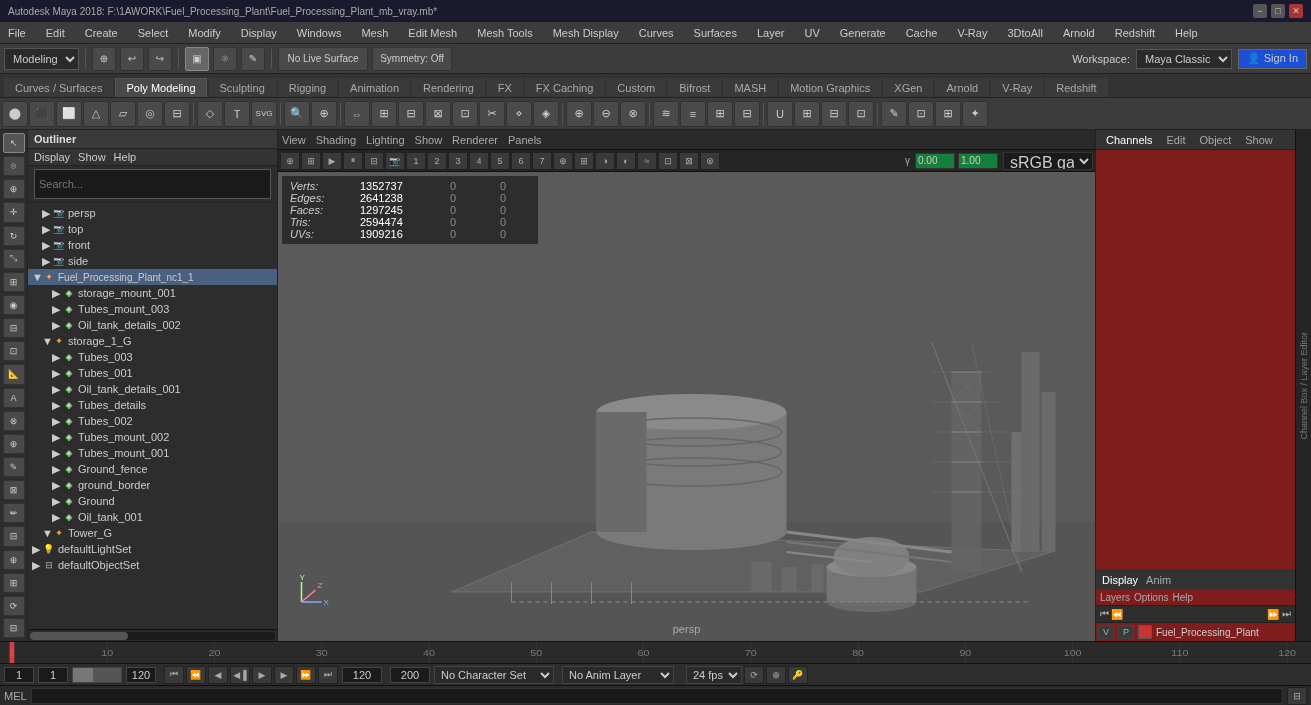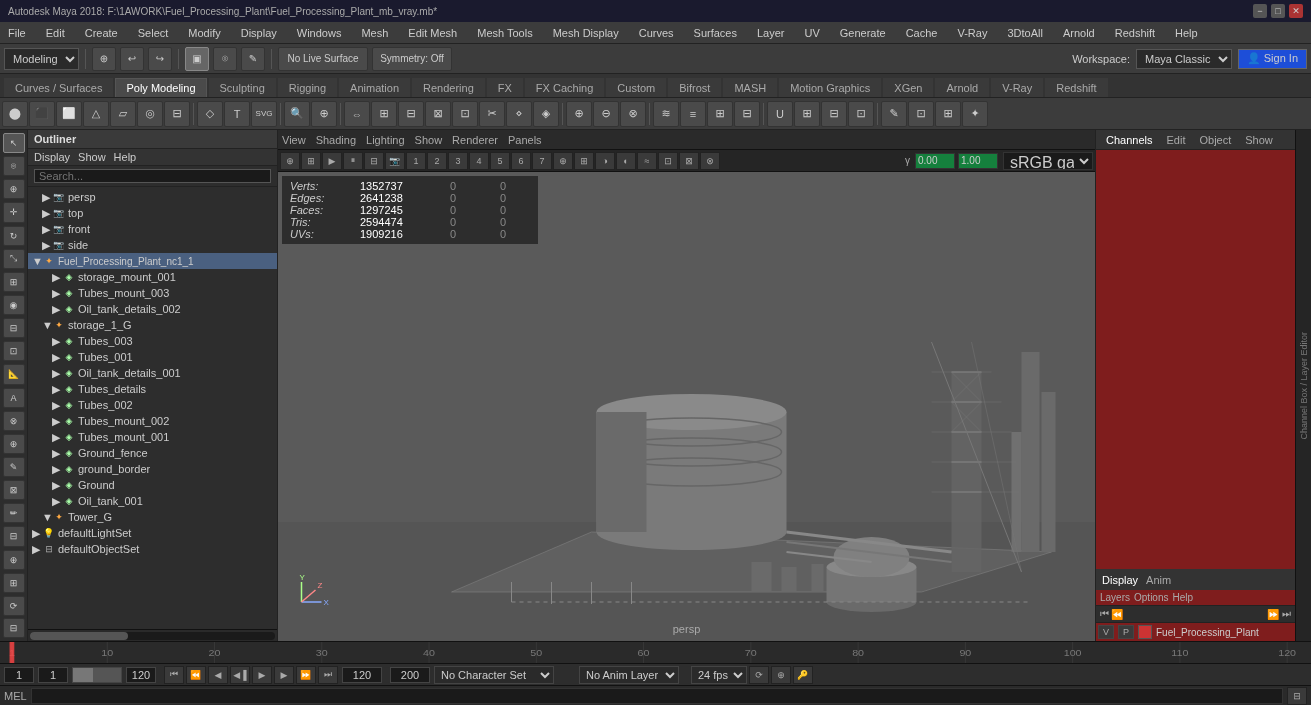--- a/index.html
+++ b/index.html
@@ -54,21 +54,21 @@
       width: 250px; background: #2d2d2d; border-right: 1px solid #222; display: flex; flex-direction: column; overflow: hidden;
     }
 
     #outliner-header {
       background: #3a3a3a; padding: 3px 6px; font-size: 11px; font-weight: bold; color: #ddd; border-bottom: 1px solid #222;
       display: flex; align-items: center; gap: 8px;
     }
     #outliner-menu { display: flex; gap: 8px; padding: 2px 6px; background: #333; border-bottom: 1px solid #222; }
     #outliner-menu span { cursor: pointer; color: #ccc; font-size: 11px; }
     #outliner-search { padding: 3px 6px; background: #2d2d2d; border-bottom: 1px solid #222; }
-    #outliner-search input { width: 100%; background: #1a1a1a; border: 1px solid #555; color: #ccc; font-size: 11px; padding: 0 4px; }
+    #outliner-search input { width: 100%; background: #1a1a1a; border: 1px solid #555; color: #ccc; font-size: 11px; padding: 8px 4px; }
 
     #outliner-tree { flex: 1; overflow-y: auto; padding: 2px 0; }
     .tree-item { display: flex; align-items: center; padding: 1px 4px; font-size: 11px; color: #ccc; cursor: pointer; height: 16px; }
     .tree-item.selected { background: #4a6080; }
     .tree-indent { display: inline-block; }
     .tree-icon { width: 14px; height: 14px; display: inline-flex; align-items: center; justify-content: center; font-size: 9px; margin-right: 2px; }
     .tree-arrow { width: 10px; display: inline-block; }
     .camera-icon { color: #88aaff; }
     .mesh-icon { color: #aaffaa; }
 
@@ -727,21 +727,21 @@
     <div class="tc-btn">▶</div>
     <div class="tc-btn">▶</div>
     <div class="tc-btn">⏩</div>
     <div class="tc-btn">⏭</div>
   </div>
   <input class="bc-input" value="120" style="width: 40px;">
   <input class="bc-input" value="200" style="width: 40px; margin-left: 4px;">
   <select class="bc-select" style="width:120px;">
     <option>No Character Set</option>
   </select>
-  <select class="bc-select" style="margin-left:21px; width:100px;">
+  <select class="bc-select" style="margin-left:4px; width:112px;">
     <option>No Anim Layer</option>
   </select>
   <div style="margin-left:8px; display:flex; align-items:center; gap:2px;">
     <select class="bc-select">
       <option>24 fps</option>
     </select>
     <div class="tc-btn">⟳</div>
     <div class="tc-btn">⊕</div>
     <div class="tc-btn">🔑</div>
   </div>

